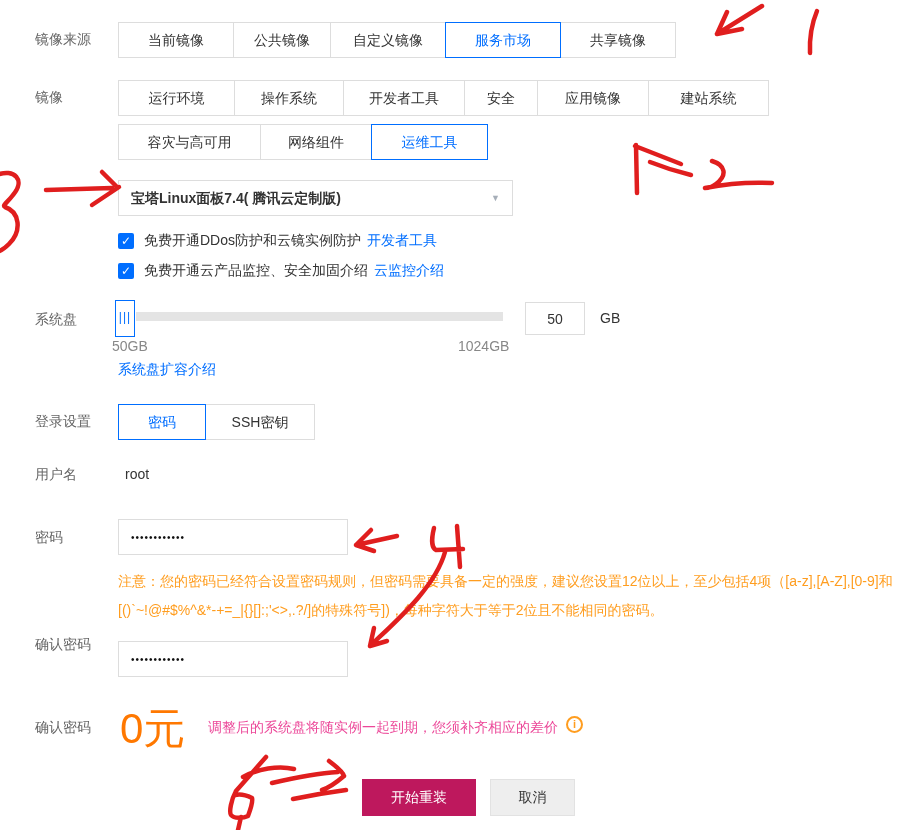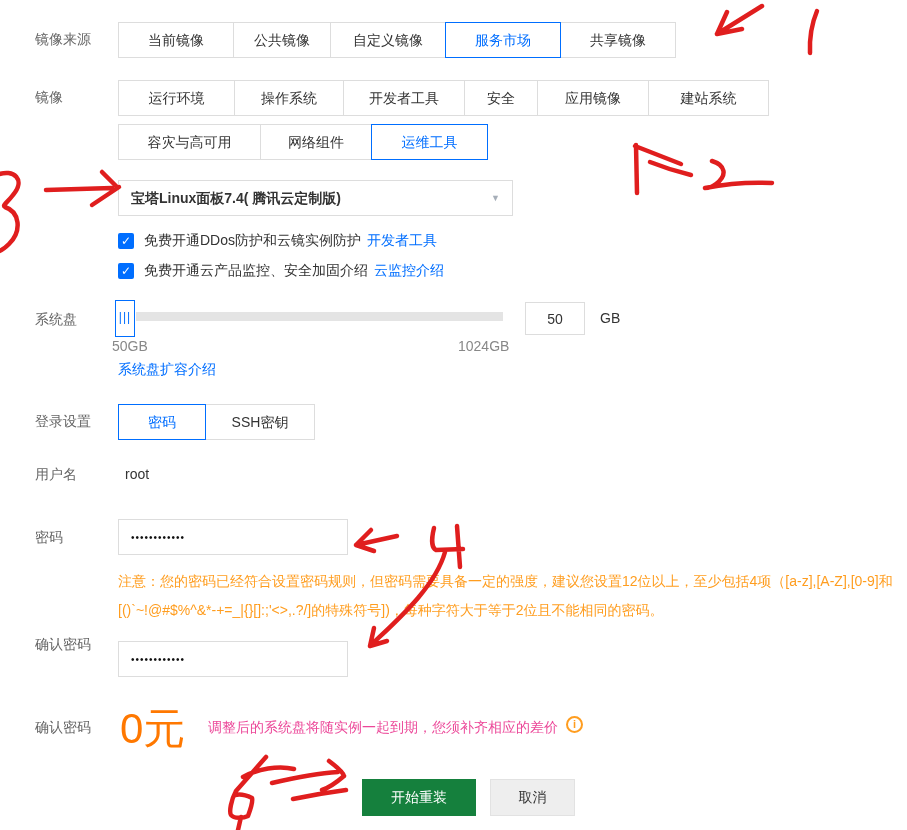--- a/index.html
+++ b/index.html
@@ -26,21 +26,21 @@
        border:1px solid #ddd;text-align:center;font-size:14px;font-family:inherit;color:#333;}
   .pwd{position:absolute;left:118px;width:230px;height:36px;box-sizing:border-box;border:1px solid #ddd;
        padding:0 12px;font-size:10px;letter-spacing:1px;color:#111;font-family:inherit;}
   .warn{position:absolute;left:118px;top:567px;width:778px;line-height:29px;color:#ff9d1f;}
   .amount{position:absolute;left:120px;top:701px;font-size:42px;color:#ff7800;}
   .fee-note{position:absolute;left:190px;top:719px;color:#ec4899;margin-left:18px;}
   .info-i{position:absolute;left:566px;top:716px;width:17px;height:17px;border:2px solid #ff9d1f;
        border-radius:50%;box-sizing:border-box;color:#ff9d1f;font-size:11px;font-weight:bold;
        text-align:center;line-height:13px;cursor:pointer;}
   .btn{position:absolute;top:779px;height:37px;font-size:14px;font-family:inherit;cursor:pointer;}
-  .btn-primary{left:362px;width:114px;background:#15803d;color:#fff;border:none;}
+  .btn-primary{left:362px;width:114px;background:#be185d;color:#fff;border:none;}
   .btn-cancel{left:490px;width:85px;background:#eee;color:#333;border:1px solid #e2e2e2;box-sizing:border-box;}
   .anno{position:absolute;left:0;top:0;z-index:10;pointer-events:none;}
 </style>
 </head>
 <body>
 
 <div class="label" style="top:31px">镜像来源</div>
 <div class="tabs" style="left:118px;top:22px">
   <div class="tab" style="width:116px">当前镜像</div>
   <div class="tab" style="width:98px">公共镜像</div>

